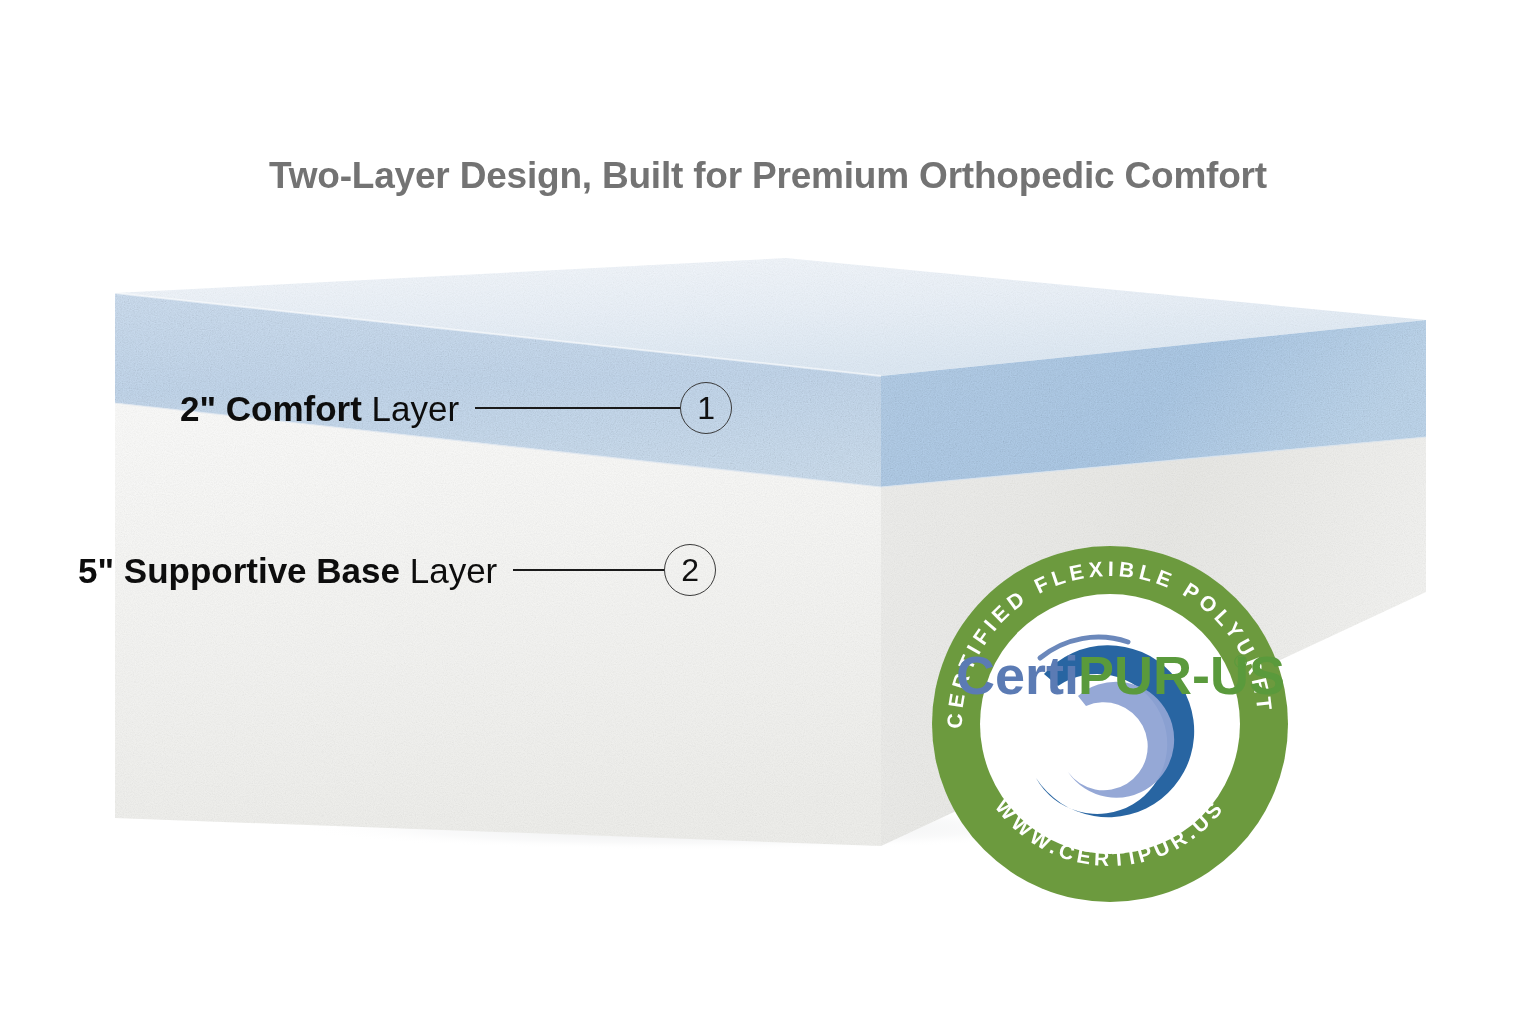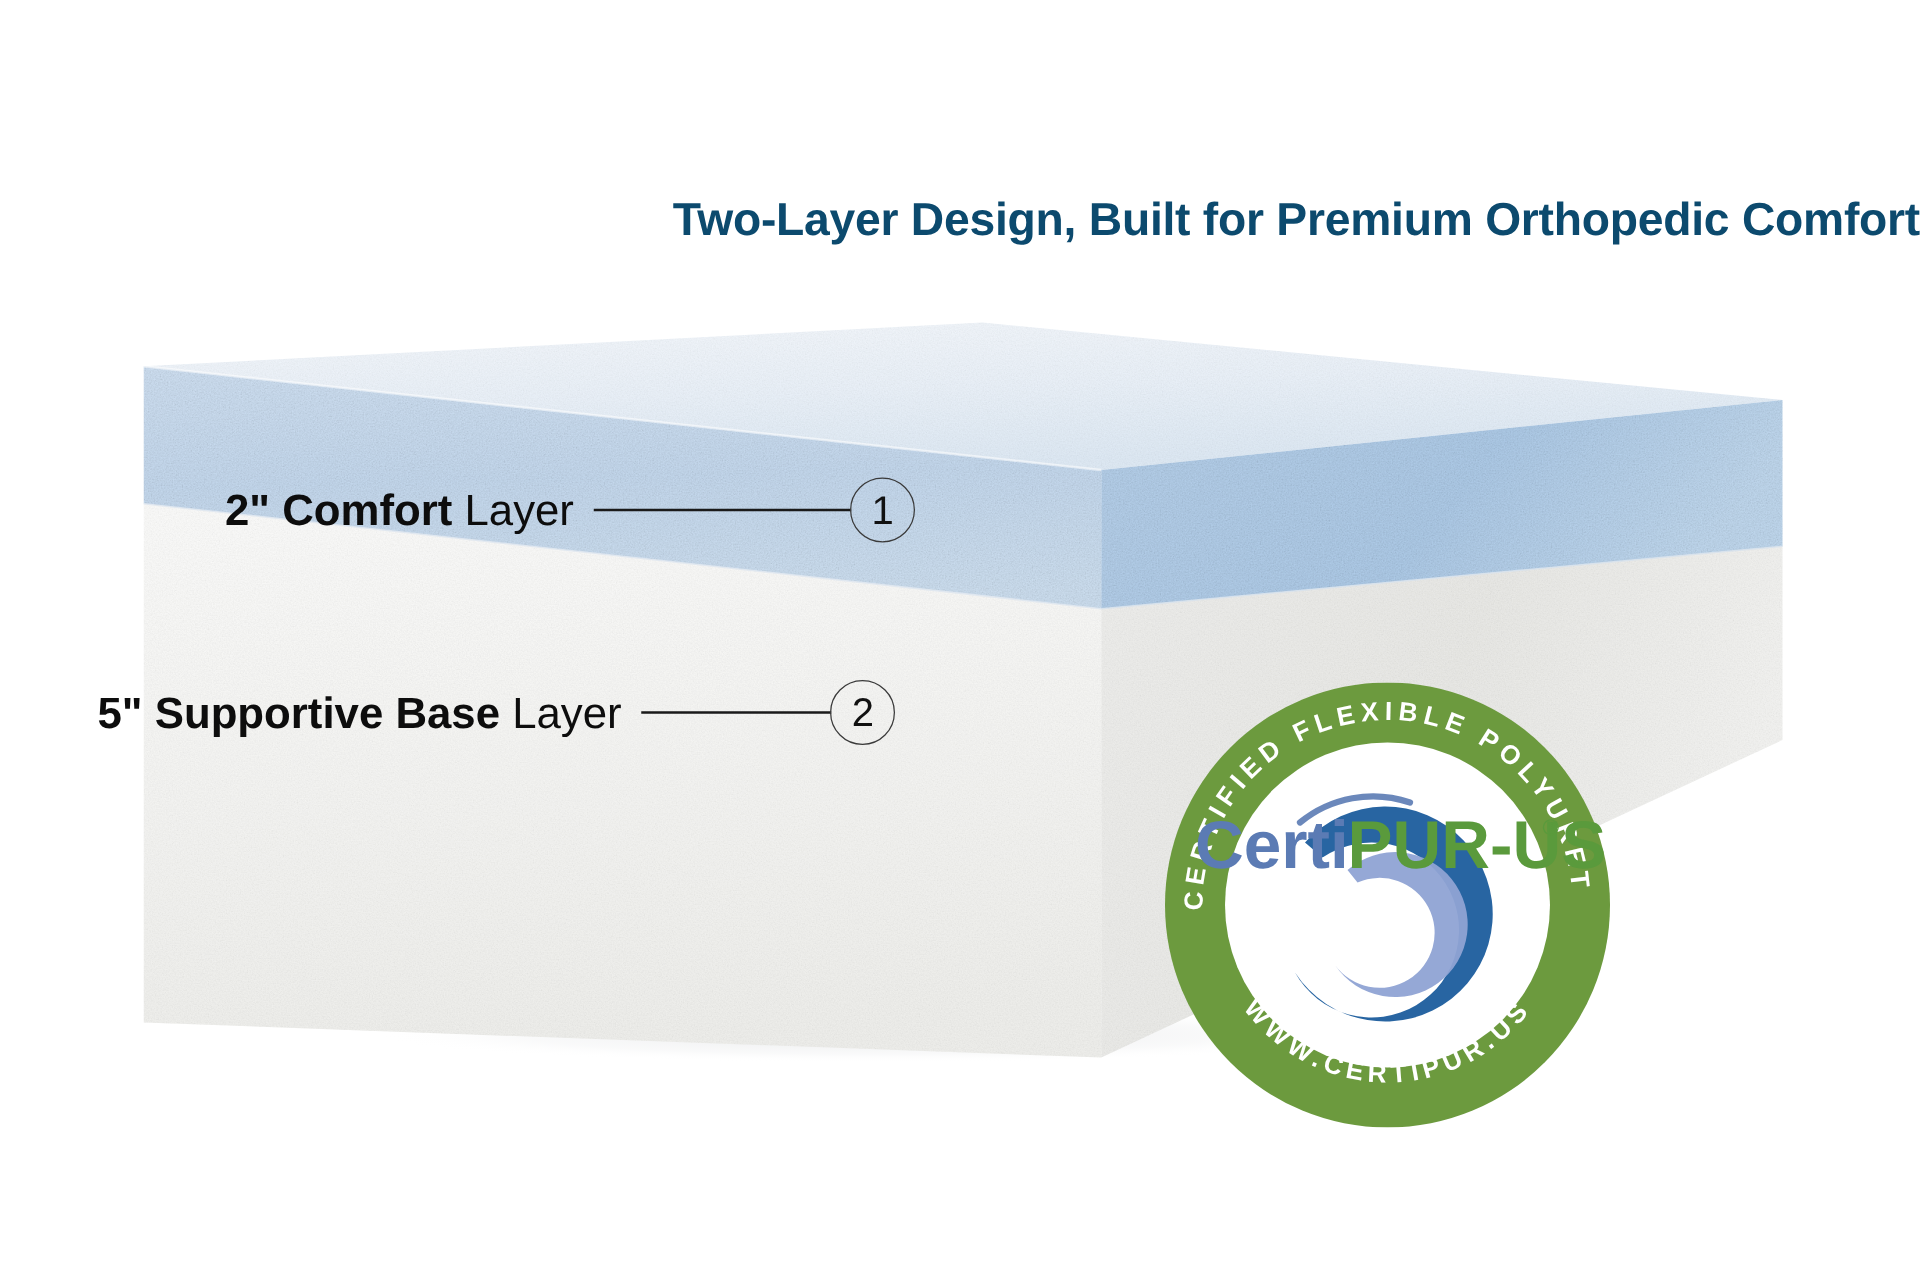--- a/index.html
+++ b/index.html
@@ -24,26 +24,26 @@
     height: 1024px;
     background: #ffffff;
   }
 
   
   .title {
     position: absolute;
     left: 0;
     top: 155px;
     width: 1536px;
-    text-align: right;
+    text-align: center;
     font-family: "Liberation Sans", sans-serif;
     font-size: 37px;
     font-weight: bold;
     letter-spacing: -0.2px;
-    color: #0c4a6e;
+    color: #737373;
     white-space: nowrap;
   }
 
   
   #foam {
     position: absolute;
     left: 0; top: 0;
     width: 1536px;
     height: 1024px;
   }

